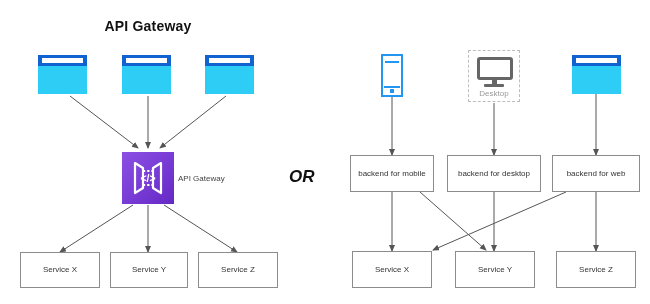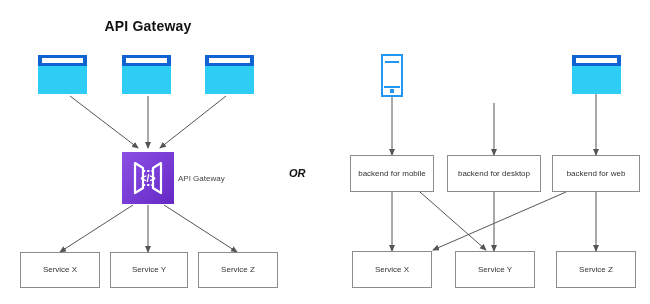--- a/index.html
+++ b/index.html
@@ -40,21 +40,21 @@
     font-weight: bold;
     color: #111111;
     text-align: center;
     letter-spacing: 0.2px;
     white-space: nowrap;
   }
 
   
   .or-label {
     position: absolute;
-    font-size: 11px;
+    font-size: 17px;
     font-weight: bold;
     font-style: italic;
     color: #111111;
     white-space: nowrap;
   }
 
   
   .browser {
     position: absolute;
     width: 49px;
@@ -293,20 +293,26 @@
 
   <div class="or-label" style="left:289px; top:167px;">OR</div>
 
 
   <div class="node phone" style="left:381px; top:54px;">
     <div class="speaker"></div>
     <div class="homebar"></div>
     <div class="home"></div>
   </div>
 
+  <div class="node desktop-wrap" style="left:468px; top:50px;">
+    <div class="monitor"></div>
+    <div class="monitor-neck"></div>
+    <div class="monitor-base"></div>
+    <div class="desktop-label">Desktop</div>
+  </div>
 
   <div class="node browser" style="left:572px; top:55px;">
     <div class="titlebar">
       <div class="urlbar"></div>
     </div>
   </div>
 
   <div class="box" style="left:350px; top:155px; width:84px; height:37px;">backend for mobile</div>
   <div class="box" style="left:552px; top:155px; width:88px; height:37px;">backend for web</div>
   <div class="box" style="left:447px; top:155px; width:94px; height:37px;">backend for desktop</div>

